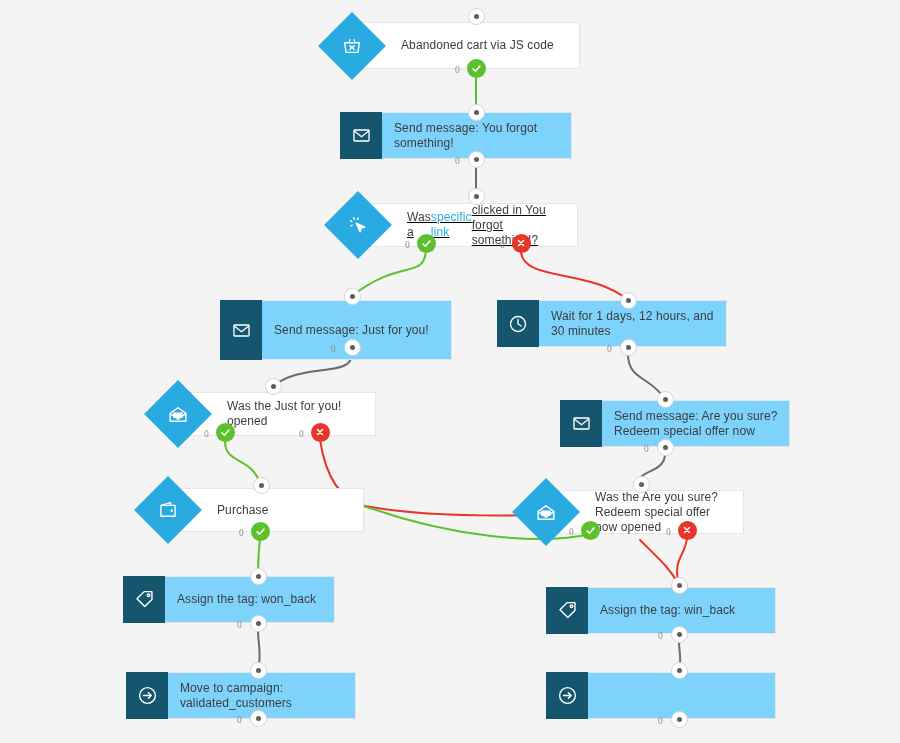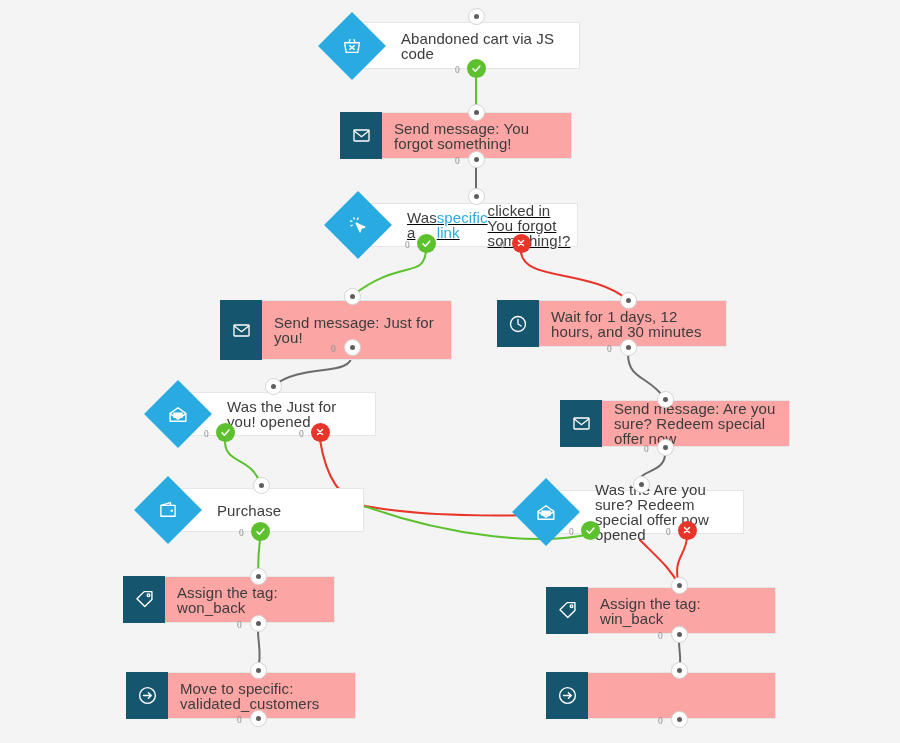--- a/index.html
+++ b/index.html
@@ -13,27 +13,27 @@
   #canvas{position:absolute;left:0;top:0;width:900px;height:743px;}
 
   
   #edges{position:absolute;left:0;top:0;width:900px;height:743px;z-index:1;pointer-events:none;}
 
   .node{
     position:absolute;
     z-index:3;
     display:flex;
     align-items:stretch;
-    background:#fca5a5;
+    background:#7dd3fc;
     border:1px solid #e6e6e6;
     box-sizing:border-box;
   }
   .node .label{
     display:flex;align-items:center;
-    font-size:15px;
+    font-size:12px;
     color:#3c3c3c;
     line-height:15px;
     padding:6px 10px 6px 12px;
     box-sizing:border-box;
     letter-spacing:.1px;
   }
   .node.action .icon-box{
     width:42px;min-width:42px;
     background:#15556e;
     display:flex;align-items:center;justify-content:center;
@@ -231,21 +231,21 @@
         </div>
         <div class="label">Assign the tag: win_back</div>
       </div>
       <div class="node action" style="left: 126px; top: 672px; width: 230px; height: 47px;">
         <div class="icon-box">
           <svg class="icn" width="21" height="21" viewBox="0 0 24 24" fill="none" stroke="#fff" stroke-width="1.6">
             <circle cx="12" cy="12" r="9"></circle>
             <path d="M7.5 12 h8.5 M13 8.8 L16.3 12 L13 15.2" stroke-linecap="round" stroke-linejoin="round"></path>
           </svg>
         </div>
-        <div class="label">Move to specific: validated_customers</div>
+        <div class="label">Move to campaign: validated_customers</div>
       </div>
       <div class="node action" style="left: 546px; top: 672px; width: 230px; height: 47px;">
         <div class="icon-box">
           <svg class="icn" width="21" height="21" viewBox="0 0 24 24" fill="none" stroke="#fff" stroke-width="1.6">
             <circle cx="12" cy="12" r="9"></circle>
             <path d="M7.5 12 h8.5 M13 8.8 L16.3 12 L13 15.2" stroke-linecap="round" stroke-linejoin="round"></path>
           </svg>
         </div>
       </div>
     </div>

